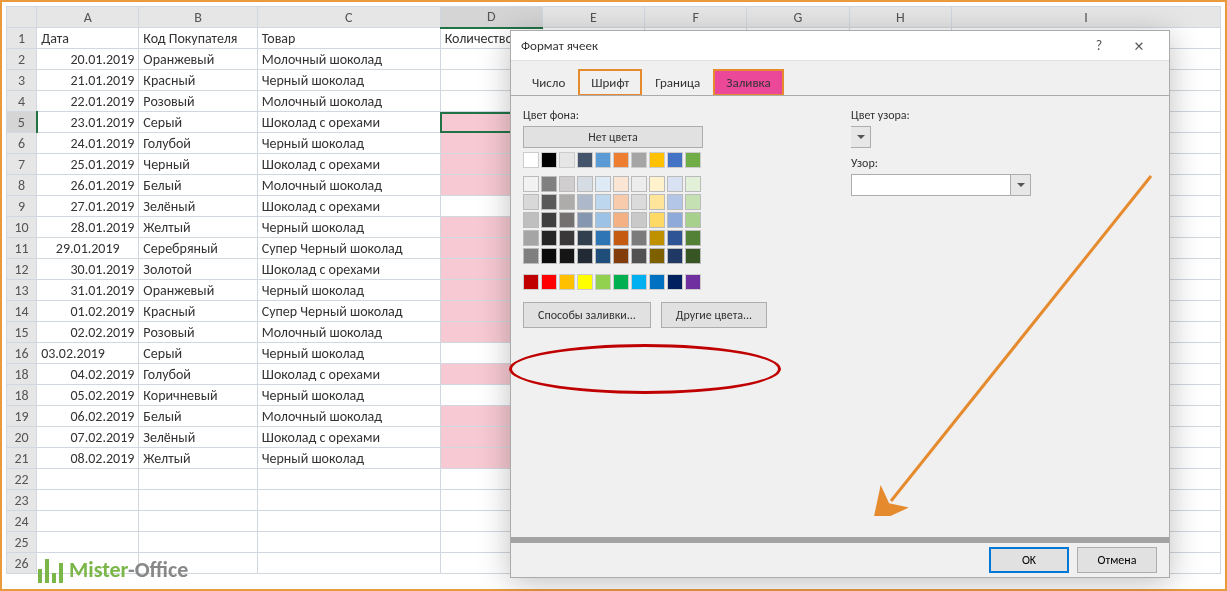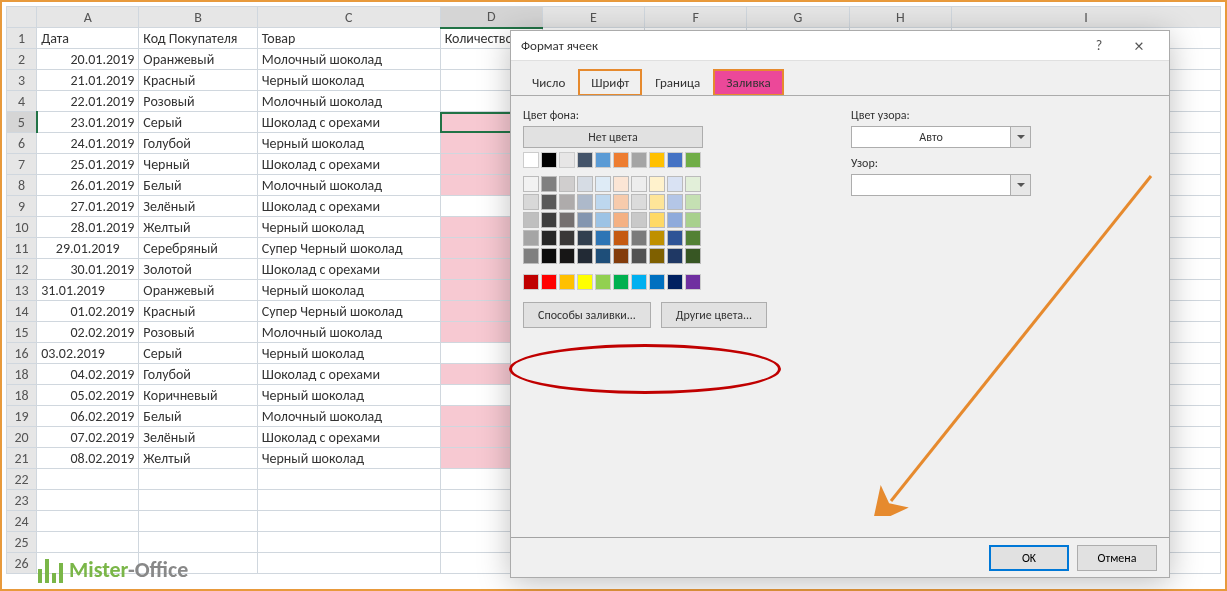--- a/index.html
+++ b/index.html
@@ -40,21 +40,21 @@
 .btn-row { display: flex; gap: 10px; margin-top: 12px; }
 .std-btn { height: 26px; padding: 0 14px; border: 1px solid #adadad; background: #e1e1e1; font-size: 12px; line-height: 24px; }
 .right-col { position: absolute; top: 8px; left: 340px; width: 180px; }
 .dd { display: flex; margin-top: 2px; margin-bottom: 8px; }
 .dd-val { flex: 1; height: 22px; border: 1px solid #adadad; background: #fff; font-size: 12px; text-align: center; line-height: 20px; }
 .dd-btn { width: 20px; height: 22px; border: 1px solid #adadad; border-left: none; background: #e7e7e7; display: flex; align-items: center; justify-content: center; }
 .dd-btn::after { content: ""; border: 4px solid transparent; border-top-color: #555; margin-top: 4px; }
 .sample-box { position: absolute; left: 12px; top: 380px; width: 625px; }
 .sample-fill { height: 44px; background: #f7c9d2; margin-top: 4px; border: 0; }
 .clear-btn-wrap { position: absolute; right: 12px; top: 445px; }
-.dlg-footer { position: absolute; bottom: 0; left: 0; right: 0; height: 40px; border-top: 1px solid #a3a3a3; display: flex; justify-content: flex-end; align-items: center; gap: 8px; padding: 0 12px; background: #f0f0f0; }
+.dlg-footer { position: absolute; bottom: 0; left: 0; right: 0; height: 40px; border-top: 6px solid #a3a3a3; display: flex; justify-content: flex-end; align-items: center; gap: 8px; padding: 0 12px; background: #f0f0f0; }
 .ok-btn { width: 80px; height: 26px; border: 2px solid #0078d7; background: #e1e1e1; font-size: 12px; }
 .cancel-btn { width: 80px; height: 26px; border: 1px solid #adadad; background: #e1e1e1; font-size: 12px; }
 
 
 .red-ellipse { position: absolute; border: 3px solid #c00000; border-radius: 50%; pointer-events: none; }
 .arrow-svg { position: absolute; pointer-events: none; }
 
 
 .logo { position: absolute; left: 38px; top: 555px; display: flex; align-items: center; gap: 6px; font-family: Arial, sans-serif; }
 .logo-bars { display: flex; align-items: flex-end; gap: 3px; height: 28px; }
@@ -234,21 +234,21 @@
           <td class="">Шоколад с орехами</td>
           <td class="num pinkfill redtext">56</td>
           <td class=""></td>
           <td class=""></td>
           <td class=""></td>
           <td class=""></td>
           <td class=""></td>
         </tr>
         <tr>
           <th class="rowhead">13</th>
-          <td class="" style="text-align:left">31.01.2019</td>
+          <td class="" style="text-align:right">31.01.2019</td>
           <td class="">Оранжевый</td>
           <td class="">Черный шоколад</td>
           <td class="num pinkfill redtext">24</td>
           <td class=""></td>
           <td class=""></td>
           <td class=""></td>
           <td class=""></td>
           <td class=""></td>
         </tr>
         <tr>
@@ -515,21 +515,20 @@
         </div>
       </div>
     <div class="btn-row">
       <div class="std-btn">Способы заливки...</div>
       <div class="std-btn">Другие цвета...</div>
     </div>
 
     <div class="right-col">
       <div class="section-label">Цвет узора:</div>
       <div class="dd">
-        <div class="dd-val">Авто</div>
         <div class="dd-btn"></div>
       </div>
       <div class="section-label">Узор:</div>
       <div class="dd">
         <div class="dd-val"></div>
         <div class="dd-btn"></div>
       </div>
     </div>
 
     <div class="clear-btn-wrap">

